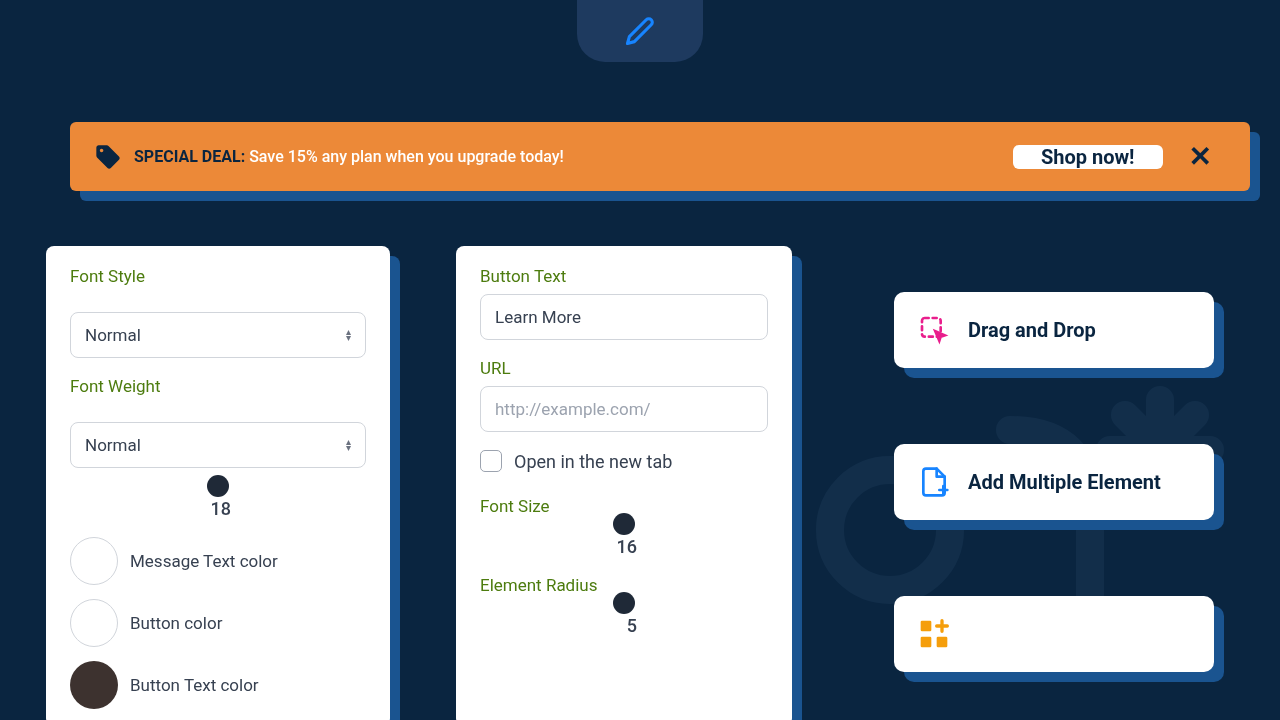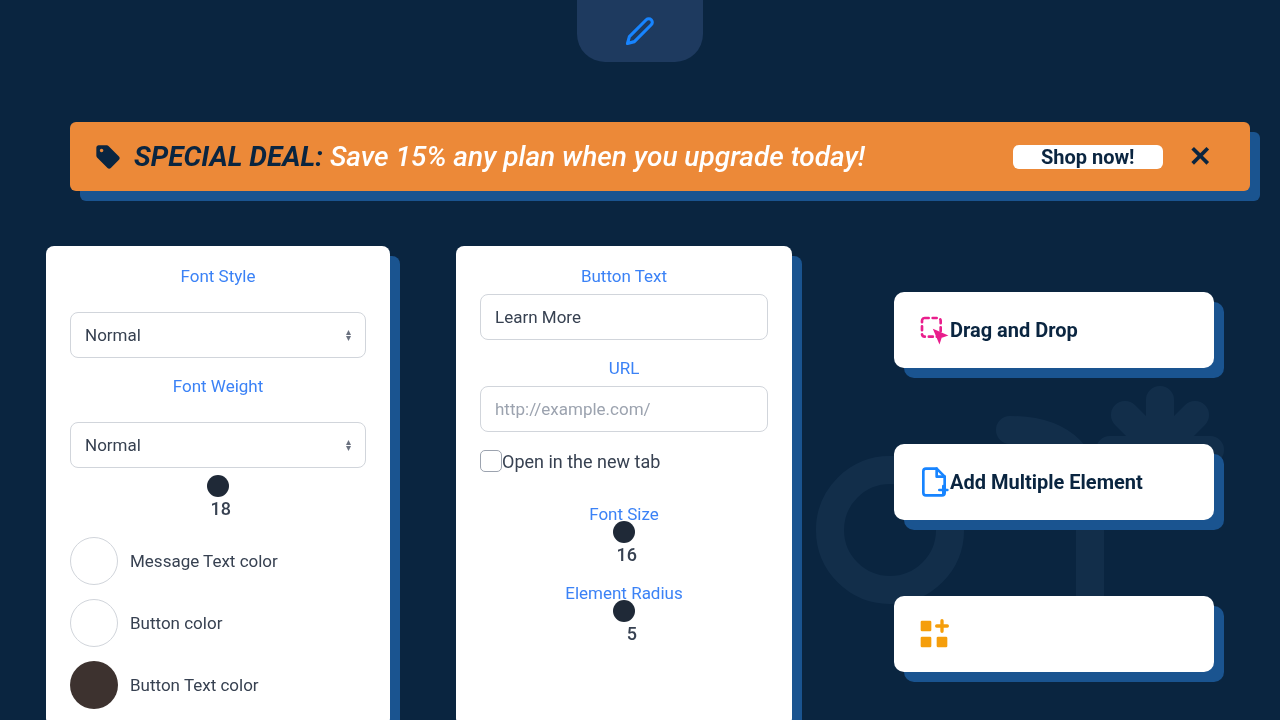--- a/index.html
+++ b/index.html
@@ -4,59 +4,59 @@
 <style>
 * { margin:0; padding:0; box-sizing:border-box; font-family:-apple-system,BlinkMacSystemFont,"Segoe UI",Roboto,sans-serif; }
 body { background:#0a2540; width:1280px; height:720px; overflow:hidden; position:relative; }
 
 .header-tab { position:absolute; top:0; left:50%; transform:translateX(-50%); background:#1e3a5f; padding:16px 48px; border-radius:0 0 28px 28px; display:flex; align-items:center; gap:16px; }
 .header-tab span { color:#fff; font-size:26px; font-weight:700; }
 
 .banner-wrap { position:absolute; top:122px; left:70px; right:30px; }
 .banner-shadow { position:absolute; top:10px; left:10px; right:-10px; height:100%; background:#1a5490; border-radius:6px; }
 .banner { position:relative; background:#ec8938; border-radius:6px; padding:18px 24px; display:flex; align-items:center; gap:12px; }
-.banner-text { flex:1; font-size:28px; color:#0a2540; font-weight:700;font-style:italic; }
+.banner-text { flex:1; font-size:16px; color:#0a2540; font-weight:700; }
 .banner-text .light { color:#fff; font-weight:500; }
 .banner-btn { background:#fff; color:#0a2540; font-weight:700; font-size:20px; padding:0 28px; border:none; border-radius:6px; cursor:pointer; }
 .close-x { font-size:28px; font-weight:700; color:#0a2540; cursor:pointer; padding:0 14px; }
 
 .panel { background:#fff; border-radius:8px; padding:20px 24px; position:absolute; }
 .panel-shadow { position:absolute; background:#1a5490; border-radius:8px; }
 
 .p1-shadow { top:256px; left:56px; width:344px; height:480px; }
 .p1 { top:246px; left:46px; width:344px; height:480px; }
 
 .p2-shadow { top:256px; left:466px; width:336px; height:480px; }
 .p2 { top:246px; left:456px; width:336px; height:480px; }
 
-.label { color:#3b82f6; font-size:17px; margin-bottom:8px;text-align:center; }
+.label { color:#4d7c0f; font-size:17px; margin-bottom:8px; }
 .select { width:100%; border:1px solid #d1d5db; border-radius:8px; padding:12px 14px; font-size:17px; color:#374151; background:#fff; display:flex; justify-content:space-between; align-items:center; margin-bottom:18px; cursor:pointer;margin-top:26px; }
 .chevrons { display:flex; flex-direction:column; line-height:6px; font-size:10px; color:#6b7280; }
 
 .input { width:100%; border:1px solid #d1d5db; border-radius:8px; padding:12px 14px; font-size:17px; color:#374151; margin-bottom:18px; }
 .input.placeholder { color:#9ca3af; }
 
 .slider-row { display:flex; align-items:center; gap:12px; margin-bottom:18px;flex-direction:column; }
 .slider { flex:1; height:4px; background:repeating-linear-gradient(90deg,#d1d5db 0 2px,transparent 2px 6px); position:relative; border-radius:2px; }
 .slider-fill { position:absolute; left:0; top:0; height:100%; background:#1f2937; border-radius:2px; }
 .slider-thumb { position:absolute; top:50%; transform:translate(-50%,-50%); width:22px; height:22px; background:#1f2937; border-radius:50%; }
 .slider-val { font-size:18px; color:#374151; font-weight:500; min-width:26px; text-align:right; }
 
 .color-row { display:flex; align-items:center; gap:12px; margin-bottom:14px; }
 .swatch { width:48px; height:48px; border-radius:50%; border:1px solid #d1d5db; }
 .swatch.dark { background:#3d322f; border:none; }
 .color-label { font-size:17px; color:#374151; }
 
-.check-row { display:flex; align-items:center; margin-bottom:32px; }
+.check-row { display:flex; align-items:center; gap:12px; margin-bottom:24px; }
 .checkbox { width:22px; height:22px; border:1.5px solid #9ca3af; border-radius:5px; }
 .check-label { font-size:18px; color:#374151; }
 
 .feature { position:absolute; right:66px; width:320px; }
 .feature .fshadow { position:absolute; top:10px; left:10px; width:100%; height:100%; background:#1a5490; border-radius:10px; }
-.feature .fcard { position:relative; background:#fff; border-radius:10px; padding:22px 24px; display:flex; align-items:center; }
+.feature .fcard { position:relative; background:#fff; border-radius:10px; padding:22px 24px; display:flex; align-items:center; gap:18px; }
 .feature .flabel { font-size:20px; font-weight:700; color:#0a2540; line-height:1.3; }
 .ficon { width:32px; height:32px; flex-shrink:0; }
 
 .bg-deco { position:absolute; right:-40px; top:380px; width:520px; height:400px; opacity:0.25; }
 </style>
 </head>
 <body>
 
 <svg class="bg-deco" viewBox="0 0 500 400">
   <g stroke="#2a4a6a" stroke-width="28" fill="none" stroke-linecap="round">

